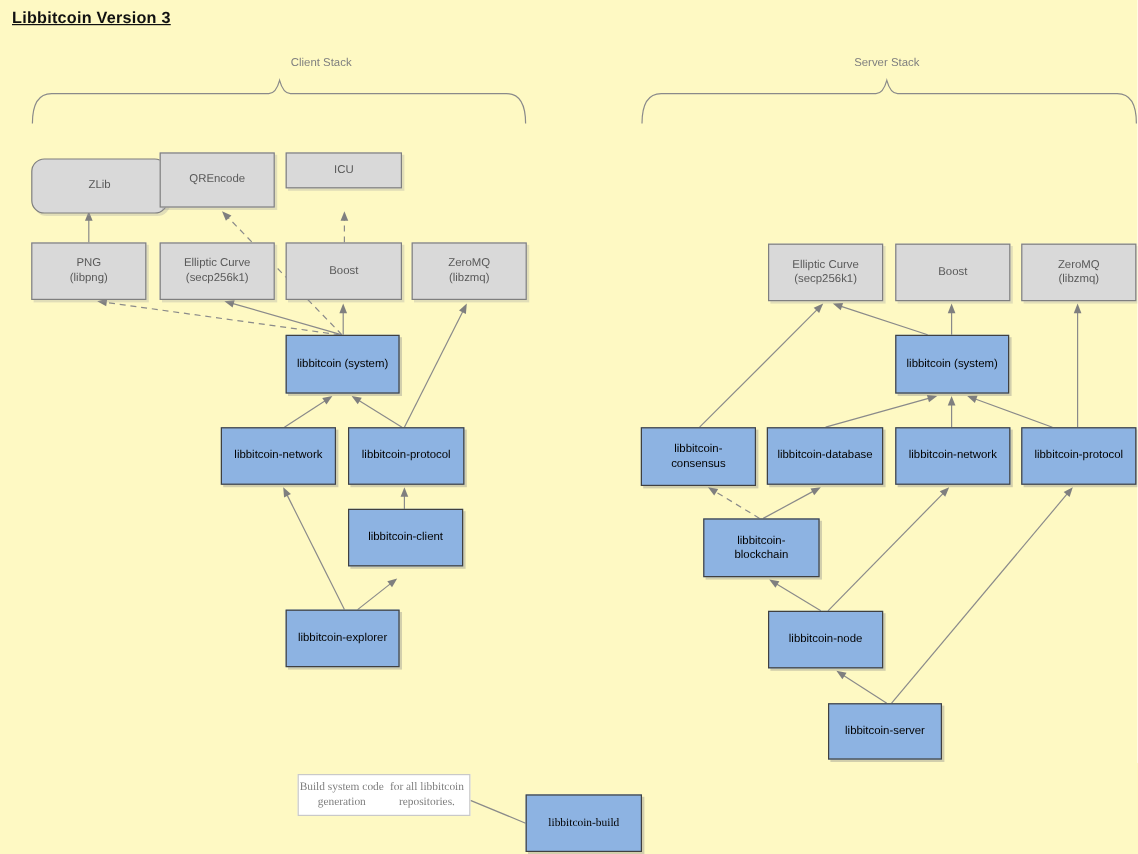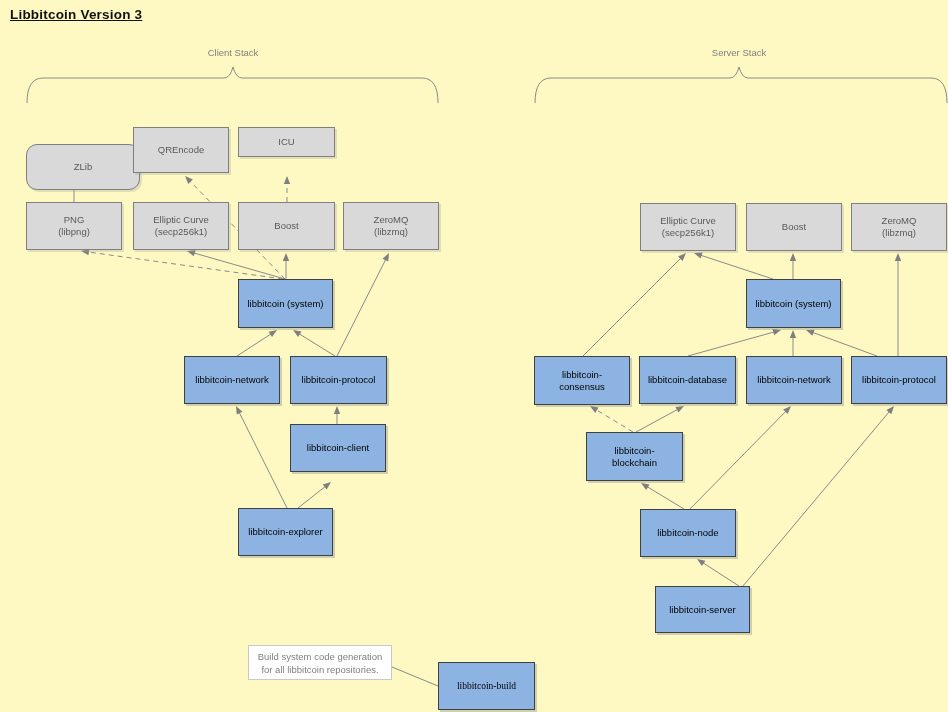--- a/index.html
+++ b/index.html
@@ -27,22 +27,23 @@
     font-size:13.5px;font-weight:600;color:#111111;text-decoration:underline;
     letter-spacing:0.2px;
   }
   .stack-label{
     position:absolute;top:47px;width:120px;margin-left:-60px;z-index:2;
     text-align:center;font-size:9.5px;color:#7f7f7f;
   }
   #note-box{
     position:absolute;z-index:2;box-sizing:border-box;background:#ffffff;
     border:1px solid #c9c9c9;color:#7f7f7f;font-size:9.5px;line-height:13px;
-    display:flex;flex-direction:column;align-items:center;justify-content:center;
+    display:flex;flex-direction:row;align-items:center;justify-content:center;
     text-align:center;
+    font-family:Liberation Serif, serif;
   }
 </style>
 </head>
 <body>
 
 <div id="stage">
   <svg id="edge-layer" xmlns="http://www.w3.org/2000/svg">
       <line x1="74" y1="202" x2="74" y2="182" stroke="#8a8a8a" stroke-width="1"></line>
       <polygon points="74,176 77.2,184 70.8,184" fill="#7f7f7f"></polygon>
       <line x1="287" y1="202" x2="287" y2="182" stroke="#8a8a8a" stroke-width="1" stroke-dasharray="5,4"></line>
@@ -91,28 +92,28 @@
       <polygon points="791,406 787.683689920703,413.9524893874782 783.114058640869,409.4715888121069" fill="#7f7f7f"></polygon>
       <line x1="739" y1="586" x2="702.0470708522594" y2="562.244545547881" stroke="#8a8a8a" stroke-width="1"></line>
       <polygon points="697,559 705.4598520952156,560.634289609303 701.9990035108092,566.0178318517129" fill="#7f7f7f"></polygon>
       <line x1="743" y1="586" x2="890.1438428444644" y2="410.5967436291153" stroke="#8a8a8a" stroke-width="1"></line>
       <polygon points="894,406 891.3100537281474,414.185608655106 886.4068605237577,410.072374355868" fill="#7f7f7f"></polygon>
       <line x1="392" y1="667" x2="438" y2="686" stroke="#8a8a8a" stroke-width="1"></line>
       <path d="M 27 103 Q 27 78 43 78 L 224 78 Q 230 78 233 67 Q 236 78 242 78 L 422 78 Q 438 78 438 103" fill="none" stroke="#8a8a8a" stroke-width="1"></path>
       <path d="M 535 103 Q 535 78 551 78 L 730 78 Q 736 78 739 67 Q 742 78 748 78 L 931 78 Q 947 78 947 103" fill="none" stroke="#8a8a8a" stroke-width="1"></path>
     </svg>
   <div id="page-title">Libbitcoin Version 3</div>
-  <div class="stack-label" id="client-stack-label" style="left: 233px;">Client Stack</div>
+  <div class="stack-label" id="client-stack-label" style="left: 233px; text-align: right;">Client Stack</div>
   <div class="stack-label" id="server-stack-label" style="left: 739px;">Server Stack</div>
   <div id="note-box" style="left: 248px; top: 645px; width: 144px; height: 35px;">
     <span>Build system code generation</span>
     <span>for all libbitcoin repositories.</span>
   </div>
   <div id="nodes-root">
-      <div class="node external" style="left: 26px; top: 144px; width: 114px; height: 46px; border-radius: 11px;">ZLib</div>
+      <div class="node external" style="left: 26px; top: 132px; width: 114px; height: 46px; border-radius: 11px;">ZLib</div>
       <div class="node external" style="left: 133px; top: 127px; width: 96px; height: 46px;">QREncode</div>
       <div class="node external" style="left: 238px; top: 127px; width: 97px; height: 30px;">ICU</div>
       <div class="node external" style="left: 26px; top: 202px; width: 96px; height: 48px;">PNG
 (libpng)</div>
       <div class="node external" style="left: 133px; top: 202px; width: 96px; height: 48px;">Elliptic Curve
 (secp256k1)</div>
       <div class="node external" style="left: 238px; top: 202px; width: 97px; height: 48px;">Boost</div>
       <div class="node external" style="left: 343px; top: 202px; width: 96px; height: 48px;">ZeroMQ
 (libzmq)</div>
       <div class="node lib" style="left: 238px; top: 279px; width: 95px; height: 49px;">libbitcoin (system)</div>
@@ -127,16 +128,16 @@
 (libzmq)</div>
       <div class="node lib" style="left: 746px; top: 279px; width: 95px; height: 49px;">libbitcoin (system)</div>
       <div class="node lib" style="left: 534px; top: 356px; width: 96px; height: 49px;">libbitcoin-
 consensus</div>
       <div class="node lib" style="left: 639px; top: 356px; width: 97px; height: 48px;">libbitcoin-database</div>
       <div class="node lib" style="left: 746px; top: 356px; width: 96px; height: 48px;">libbitcoin-network</div>
       <div class="node lib" style="left: 851px; top: 356px; width: 96px; height: 48px;">libbitcoin-protocol</div>
       <div class="node lib" style="left: 586px; top: 432px; width: 97px; height: 49px;">libbitcoin-
 blockchain</div>
       <div class="node lib" style="left: 640px; top: 509px; width: 96px; height: 48px;">libbitcoin-node</div>
-      <div class="node lib" style="left: 655px; top: 586px; width: 95px; height: 47px;">libbitcoin-server</div>
+      <div class="node lib" style="left: 690px; top: 586px; width: 95px; height: 47px;">libbitcoin-server</div>
       <div class="node lib" style="left: 438px; top: 662px; width: 97px; height: 48px; font-family: Liberation Serif, serif;">libbitcoin-build</div>
     </div>
 </div>
 
 </body></html>

